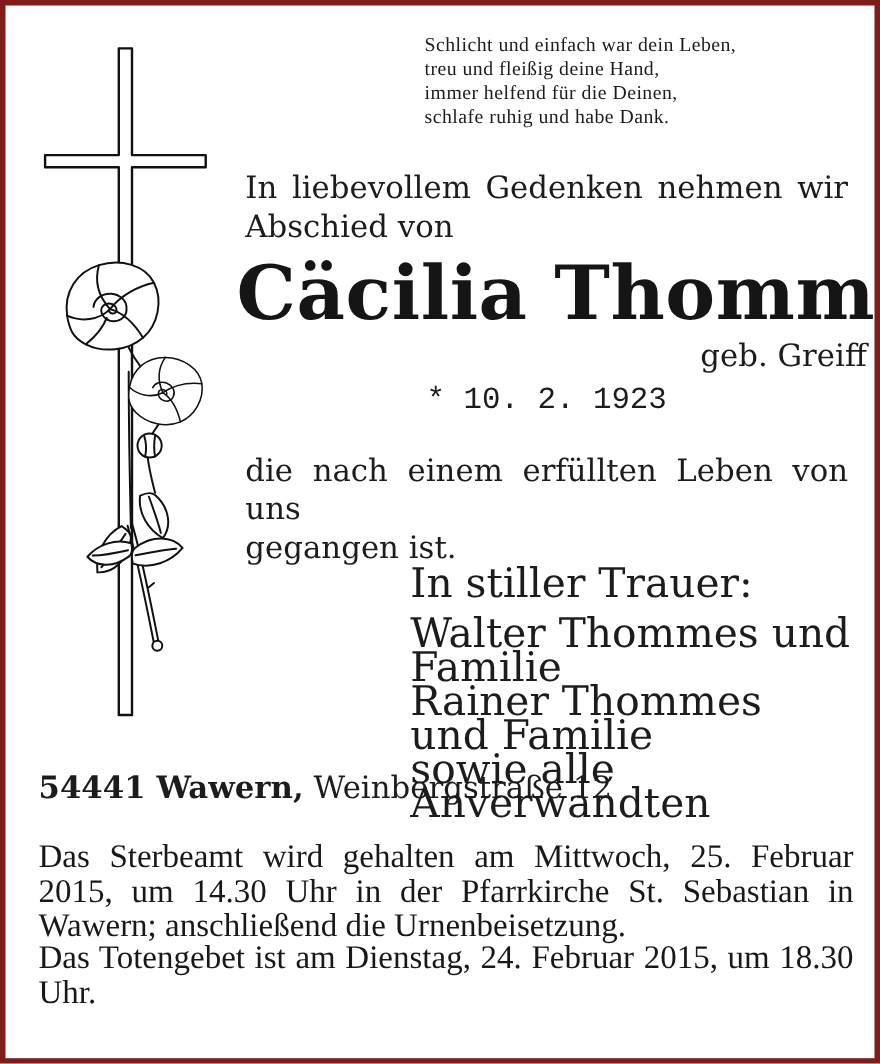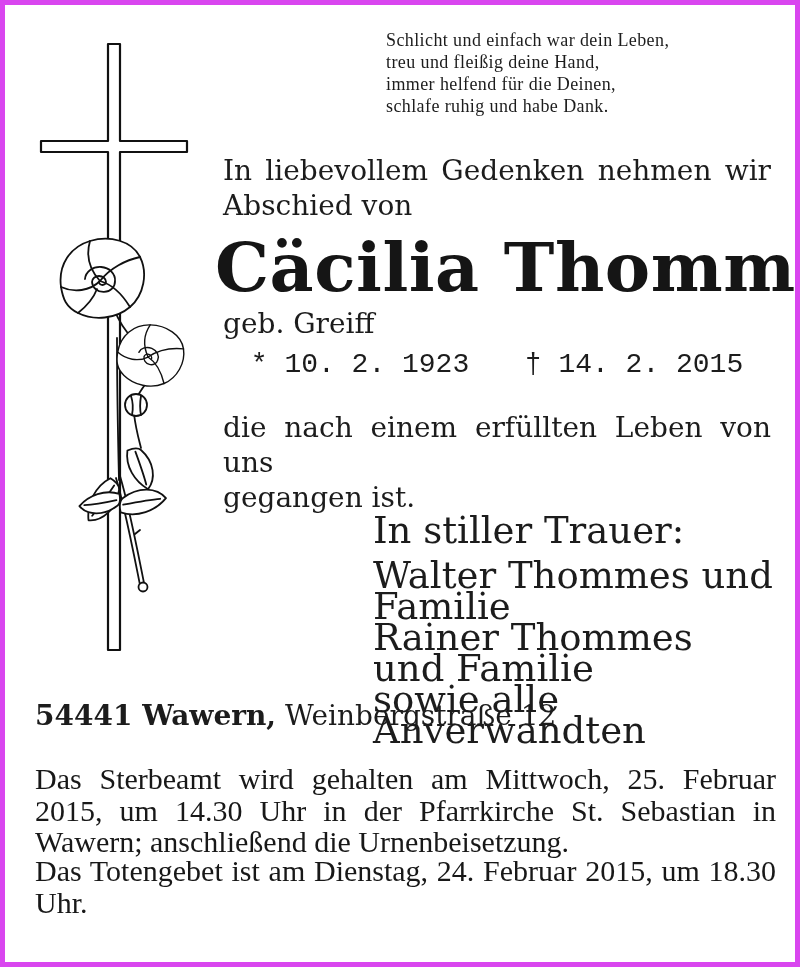--- a/index.html
+++ b/index.html
@@ -1,40 +1,40 @@
 <!DOCTYPE html>
 <html><head>
 <meta charset="utf-8">
 <style>
   html,body { margin:0; padding:0; background:#e8e8e8; }
   .page {
     position:relative;
     width:800px; height:967px;
     box-sizing:border-box;
     background:#ffffff;
-    border:5px solid #d946ef;
+    border:5px solid #7f1d1d;
     overflow:hidden;
     font-family:"DejaVu Serif", serif;
     color:#1c1c1c;
   }
   .illustration { position:absolute; left:28px; top:33px; width:190px; height:620px; }
   .poem {
     position:absolute; left:381px; top:24px; width:404px;
     font-family:"Liberation Serif", serif;
     font-size:18px; line-height:22px; letter-spacing:0.4px;
     white-space:nowrap;
   }
   .intro { position:absolute; left:218px; top:148px; width:548px; font-size:28px; line-height:35px; }
   .force-justify { text-align:justify; text-align-last:justify; }
   .name {
     position:absolute; left:210px; top:232px; width:560px;
     text-align:center; font-size:68px; font-weight:bold; letter-spacing:0.5px;
     white-space:nowrap; line-height:60px; color:#151515;
   }
-  .maiden { position:absolute; left:218px; top:301px; width:548px; text-align:left; font-size:28px; line-height:35px; }
+  .maiden { position:absolute; left:235px; top:301px; width:548px; text-align:right; font-size:28px; line-height:35px; }
   .dates { position:absolute; left:218px; top:342px; width:548px; display:flex; font-size:28px; line-height:35px;font-family:Liberation Mono, monospace; }
   .dates .d { flex:1; text-align:center; white-space:nowrap; }
   .farewell { position:absolute; left:218px; top:405px; width:548px; font-size:28px; line-height:35px; }
   .mourning { position:absolute; left:368px; top:510px; width:400px; font-size:37px; line-height:31px; }
   .mourning .heading { margin-bottom:14px; }
   .address { position:absolute; left:30px; top:695px; font-size:28px; line-height:31px; white-space:nowrap; }
   .address .bold { font-weight:bold; }
   .para {
     position:absolute; left:30px; width:741px;
     font-family:"Liberation Serif", serif;
@@ -117,21 +117,20 @@
     <div class="force-justify">In liebevollem Gedenken nehmen wir</div>
     <div>Abschied von</div>
   </div>
 
   <div class="name">Cäcilia Thommes</div>
 
   <div class="maiden">geb. Greiff</div>
 
   <div class="dates">
     <span class="d">* 10. 2. 1923</span>
-    <span class="d">† 14. 2. 2015</span>
   </div>
 
   <div class="farewell">
     <div class="force-justify">die nach einem erfüllten Leben von uns</div>
     <div>gegangen ist.</div>
   </div>
 
   <div class="mourning">
     <div class="heading">In stiller Trauer:</div>
     <div>Walter Thommes und Familie</div>

